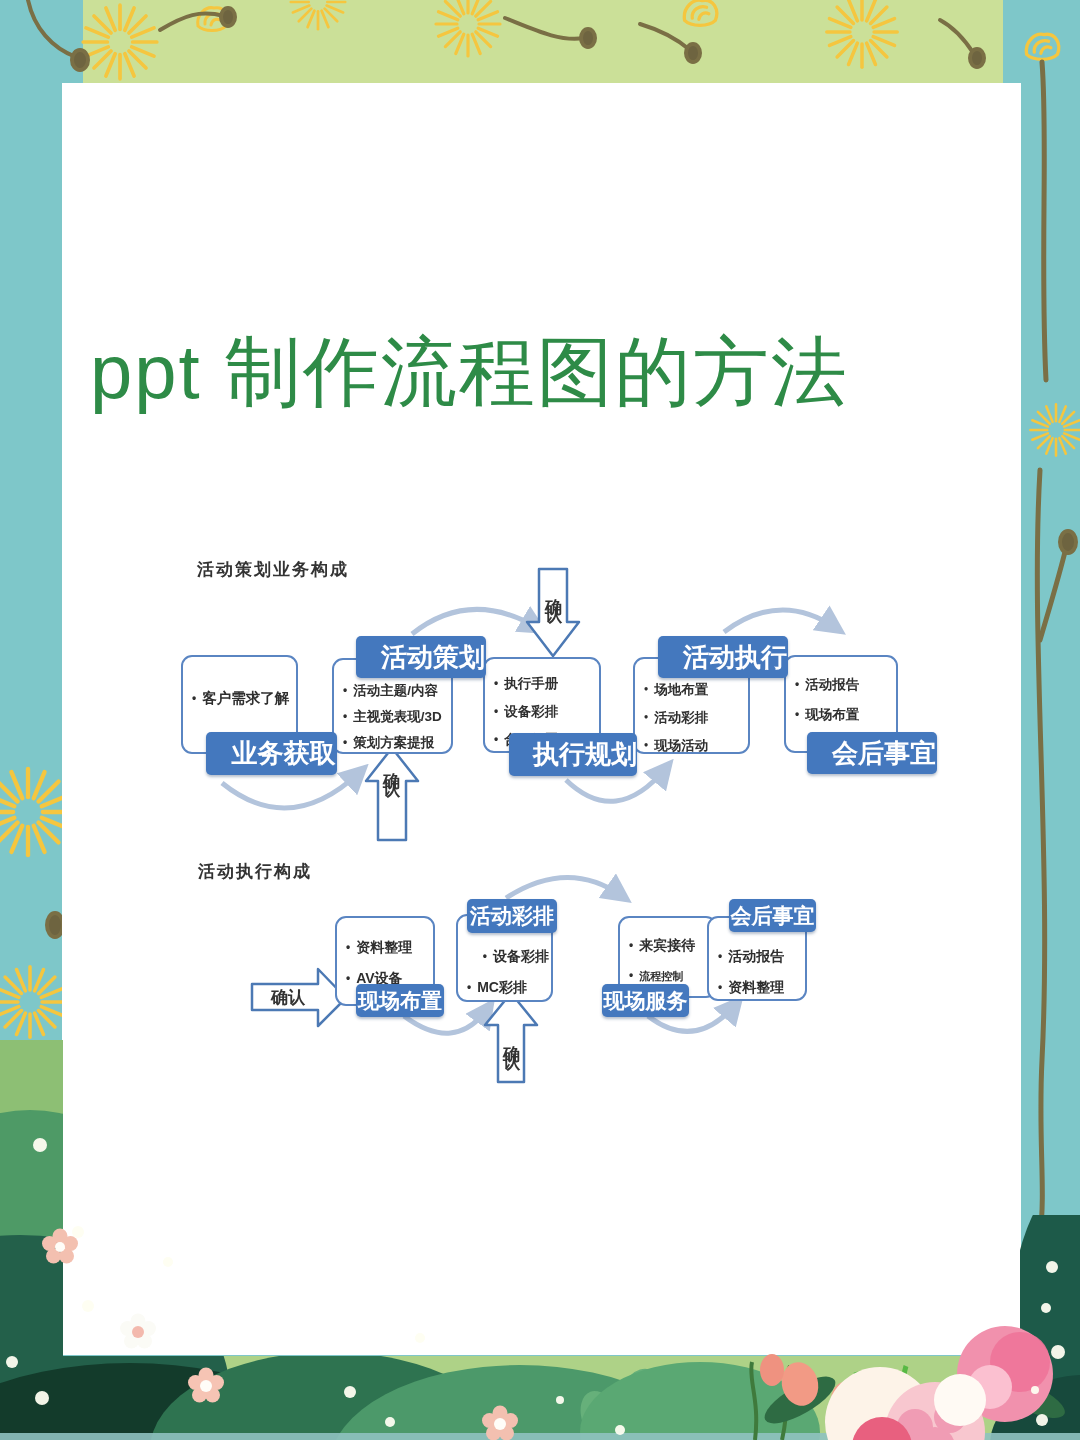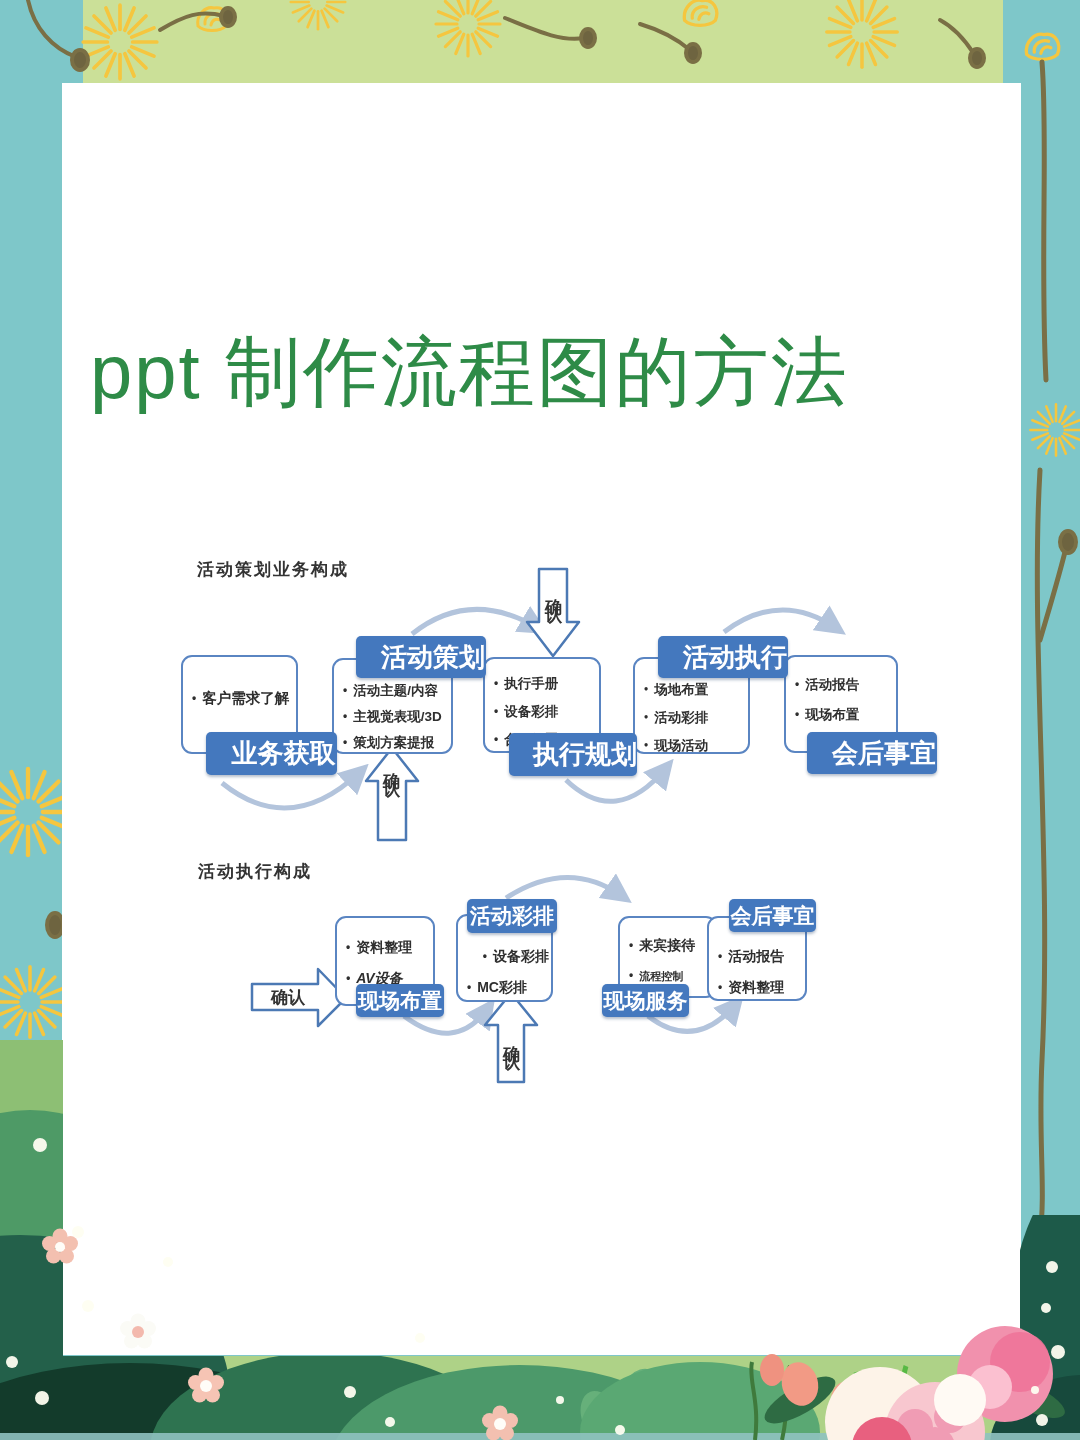--- a/index.html
+++ b/index.html
@@ -180,21 +180,21 @@
 </div>
 <div class="abs badge badge-lg" style="left:807px;top:732px;width:106px;height:42px;line-height:42px;">会后事宜</div>
 
 <div class="abs fc-title" style="left:198px;top:860px;">活动执行构成</div>
 
 <div class="abs confirm" style="left:260px;top:986px;width:56px;text-align:center;">确认</div>
 
 <div class="abs box" style="left:335px;top:916px;width:100px;height:90px;">
   <div class="bullets" style="top:14px;line-height:30px;">
     <div class="bullet" style="font-size:14px;">资料整理</div>
-    <div class="bullet" style="font-size:14px;font-style:italic;">AV设备</div>
+    <div class="bullet" style="font-size:14px;">AV设备</div>
   </div>
 </div>
 <div class="abs badge badge-sm" style="left:356px;top:984px;width:88px;height:33px;line-height:33px;">现场布置</div>
 
 <div class="abs badge badge-sm" style="left:467px;top:899px;width:90px;height:34px;line-height:34px;">活动彩排</div>
 <div class="abs box" style="left:456px;top:914px;width:97px;height:88px;">
   <div class="bullets" style="top:25px;line-height:30px;">
     <div class="bullet" style="font-size:14px;text-align:right;">设备彩排</div>
     <div class="bullet" style="font-size:14px;">MC彩排</div>
   </div>

